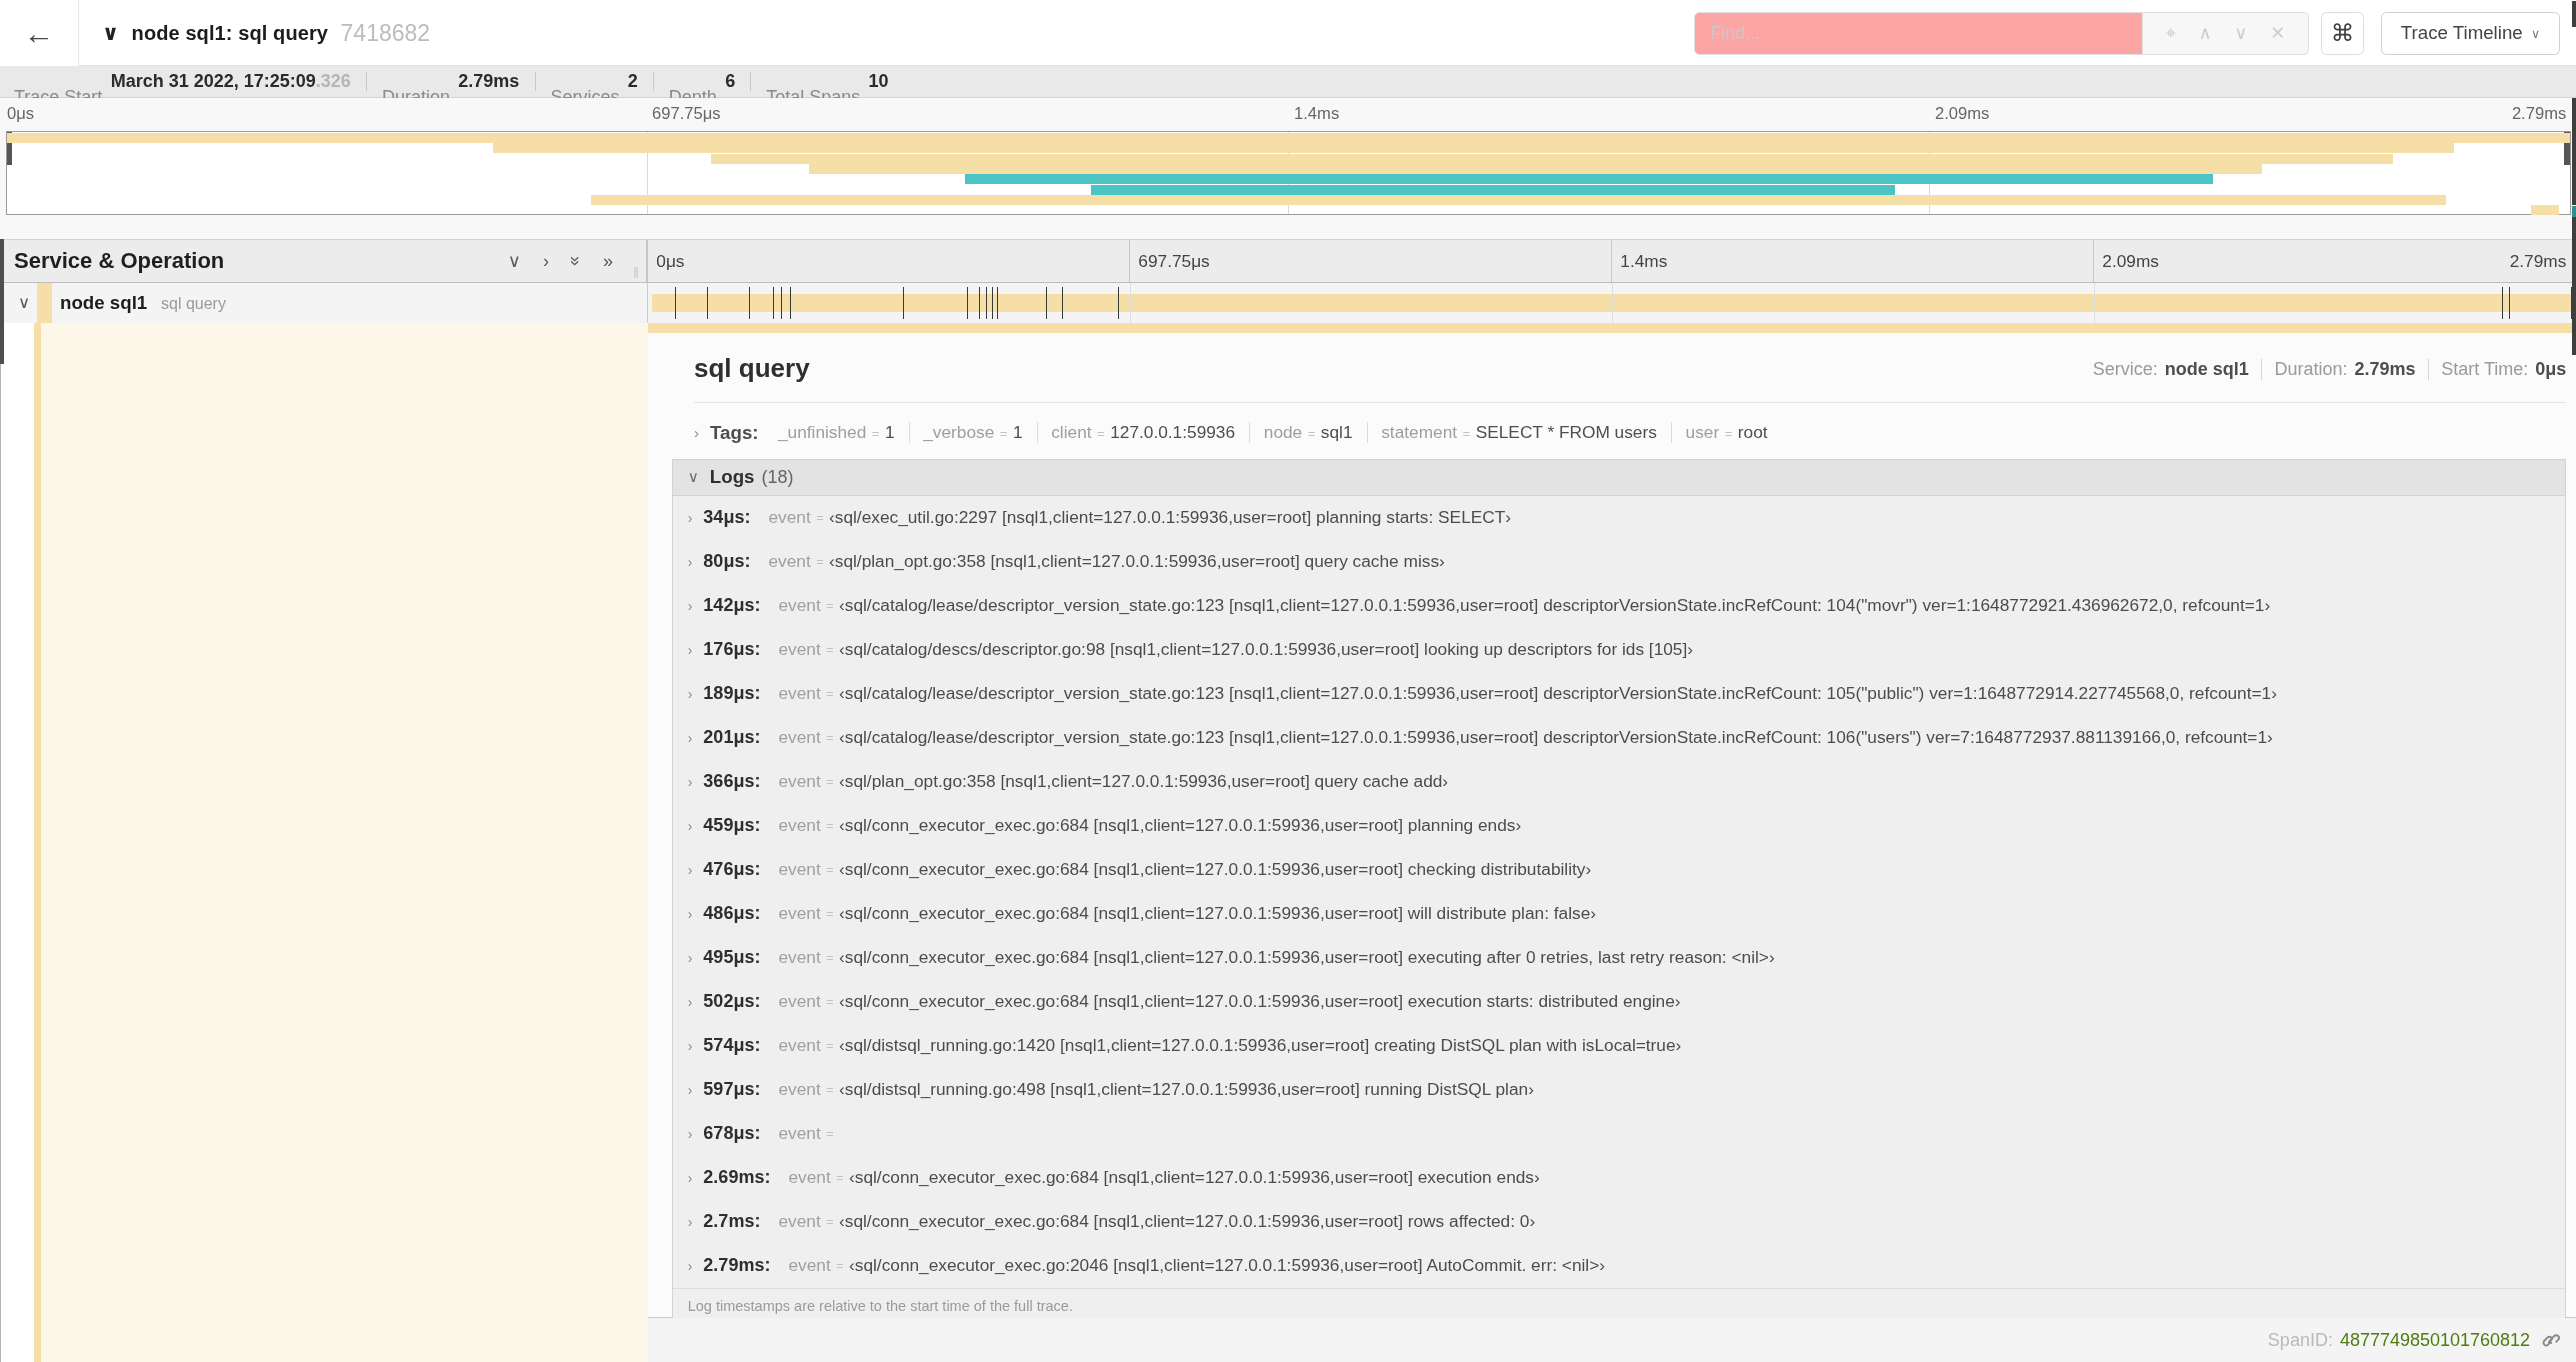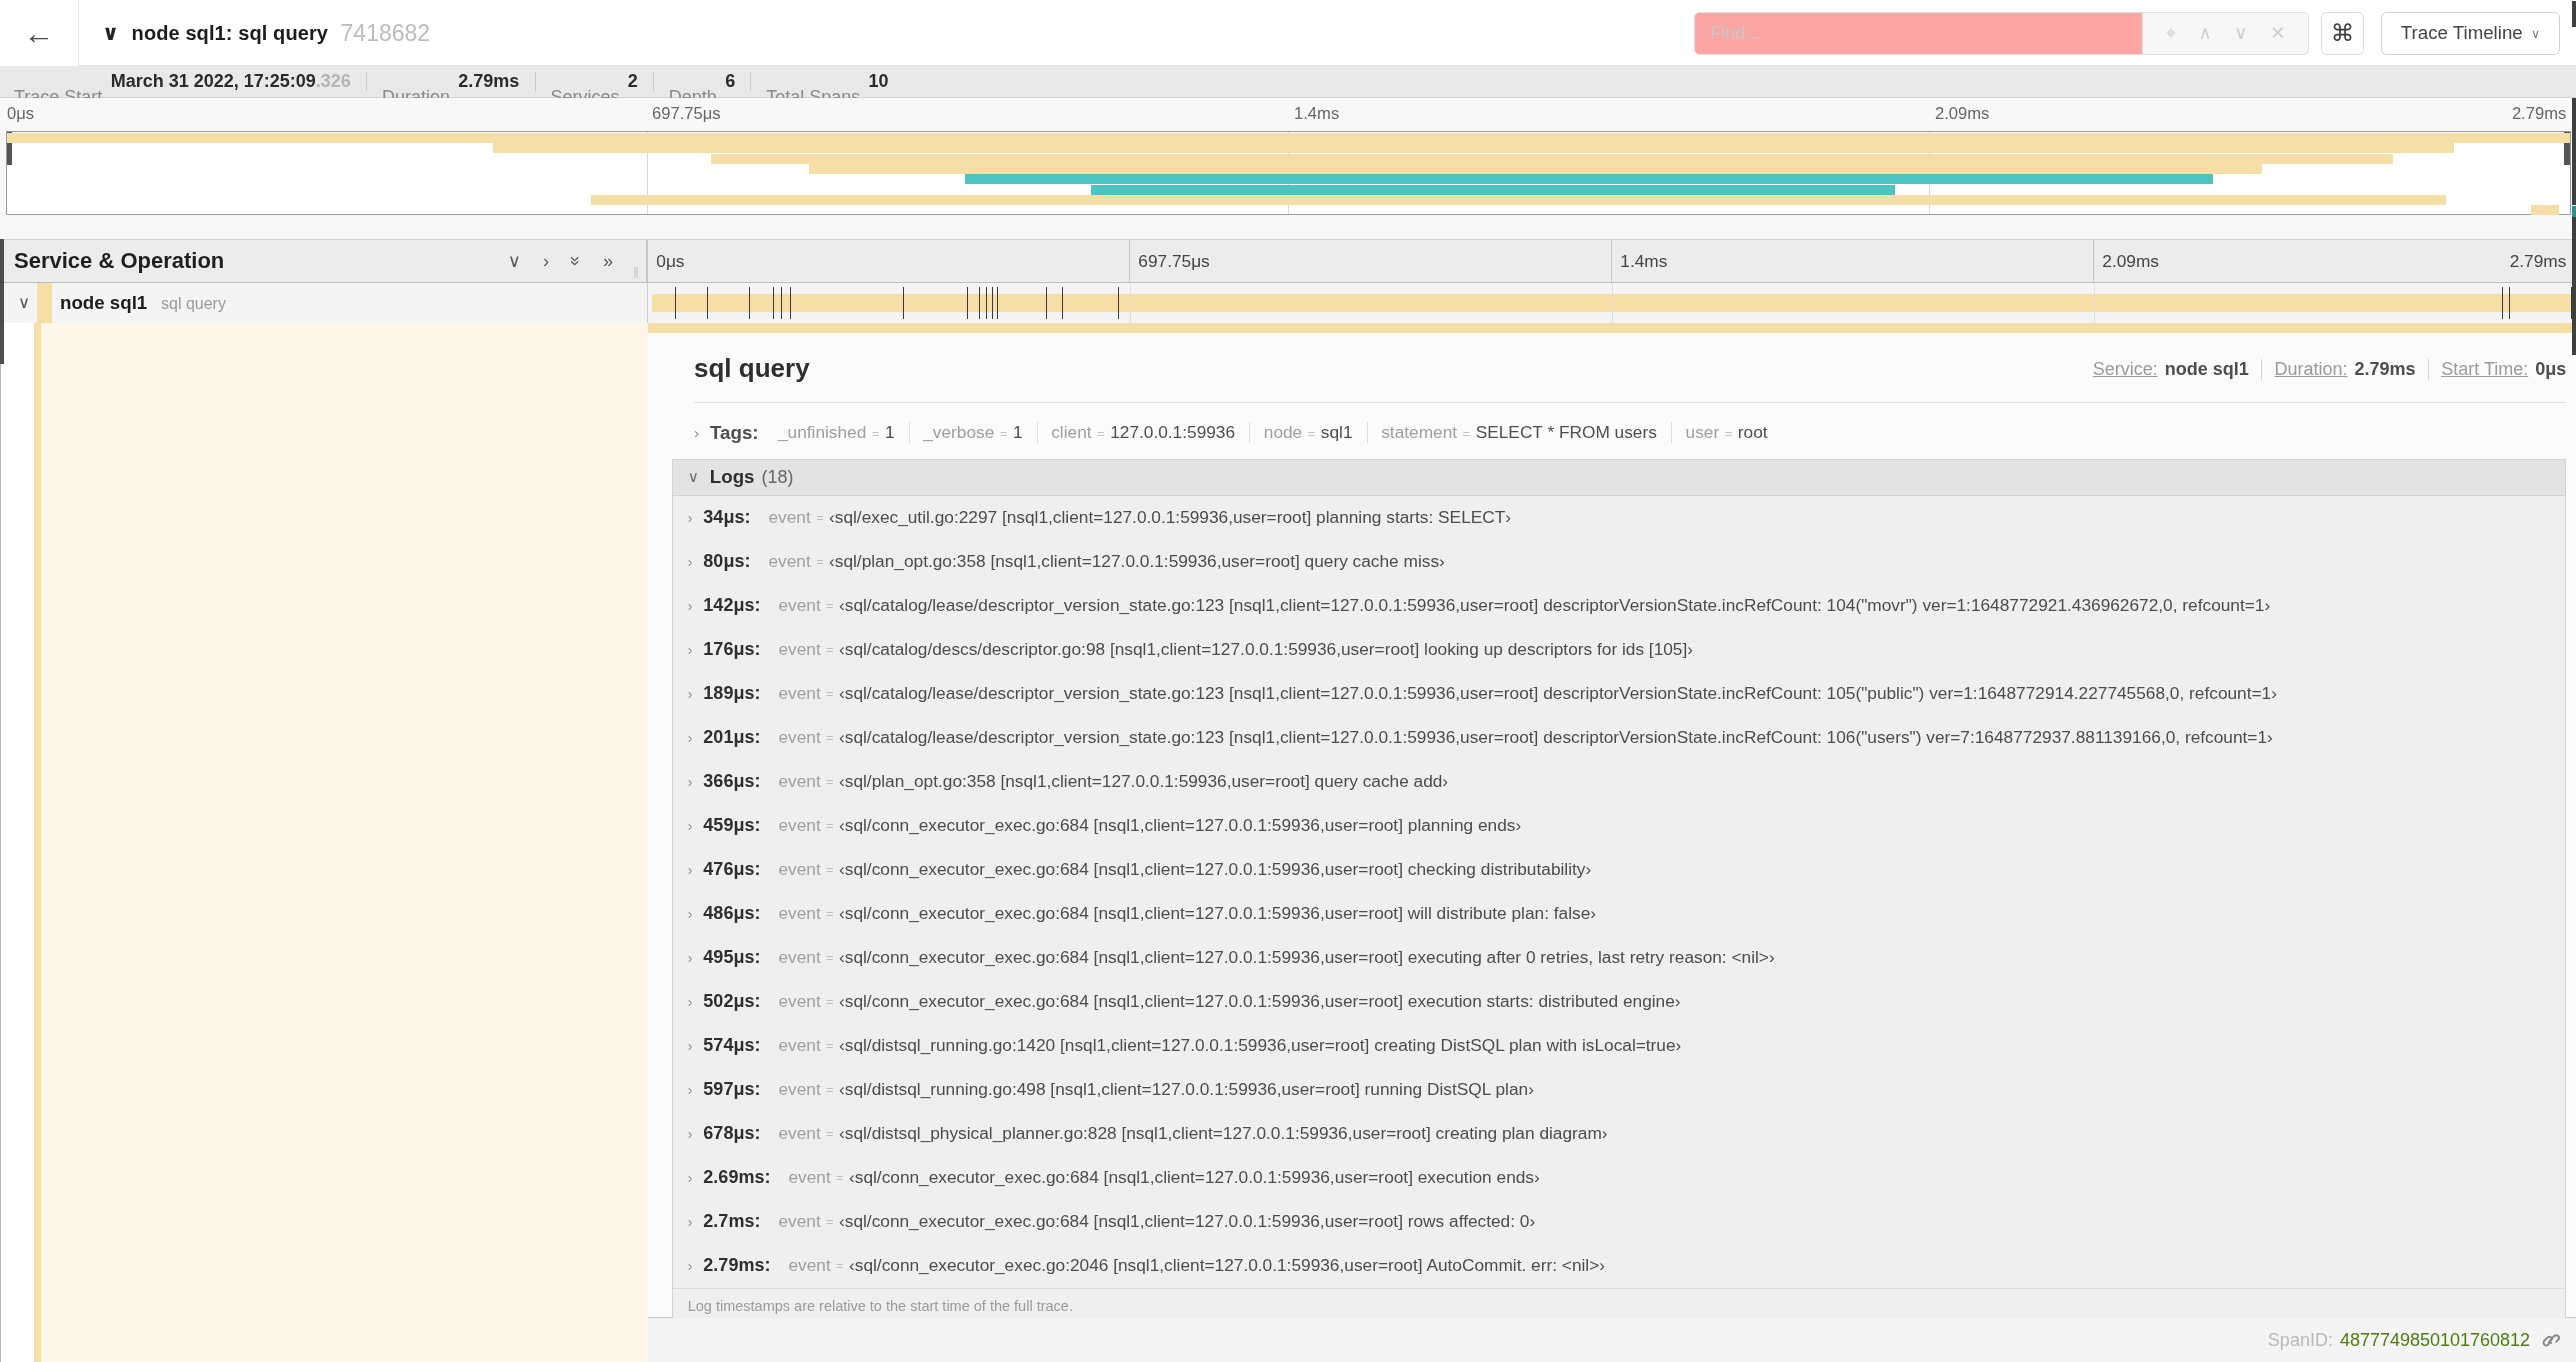--- a/index.html
+++ b/index.html
@@ -68,21 +68,21 @@
   .detail { position:absolute; left:0; top:323px; width:2576px; height:1040px; }
   .detail-gutter { position:absolute; left:0; top:0; width:647px; height:100%; background:#fff; border-right:0.7px solid #d8d8d8; }
   .detail-accent { position:absolute; left:34px; top:0; width:7px; height:100%; }
   .detail-cream { position:absolute; left:41px; top:0; width:607px; height:100%; }
   .detail-right { position:absolute; left:648px; top:0; right:0; height:100%; background:#f4f4f4; }
   .detail-stripe { position:absolute; left:0; top:0; width:100%; height:9.7px; }
   .detail-content { position:absolute; left:0; top:9.7px; width:100%; height:985px; background:#fbfbfb; border-bottom:0.7px solid #c9c9c9; }
   .detail-titlebar { position:absolute; left:46px; right:9.7px; top:15.2px; height:43px; }
   .detail-title { position:absolute; left:0; top:5.5px; font-size:26px; font-weight:bold; color:#2f2f2f; }
   .detail-meta { position:absolute; right:0; top:0; height:43px; display:flex; align-items:center; font-size:18px; }
-  .meta-label { color:#9a9a9a; margin-right:7px;text-decoration:underline; }
+  .meta-label { color:#9a9a9a; margin-right:7px; }
   .meta-value { color:#4e4e4e; font-weight:bold; }
   .meta-sep { width:0.7px; height:21px; background:#d5d5d5; margin:0 12.5px; }
   .detail-hr { position:absolute; left:46px; right:9.7px; top:69px; height:1.4px; background:#e2e2e2; }
   .tags-row { position:absolute; left:46px; top:82px; right:9.7px; height:36px; display:flex; align-items:center; font-size:17.3px; }
   .tags-chevron { color:#8a8a8a; font-size:15.2px; margin-right:11px; cursor:pointer; }
   .tags-title { font-weight:bold; color:#4e4e4e; font-size:18.7px; margin-right:19.4px; }
   .tag-key { color:#9e9e9e; }
   .tag-eq { color:#c2c2c2; font-size:13px; margin:0 5.5px; }
   .tag-value { color:#4e4e4e; }
   .tag-sep { width:0.7px; height:21px; background:#dcdcdc; margin:0 14px; }
@@ -379,21 +379,20 @@
                 <span class="log-time">597μs:</span>
                 <span class="log-key">event</span>
                 <span class="log-eq">=</span>
                 <span class="log-value">‹sql/distsql_running.go:498 [nsql1,client=127.0.0.1:59936,user=root] running DistSQL plan›</span>
               </div>
               <div class="log-row">
                 <span class="log-chevron">›</span>
                 <span class="log-time">678μs:</span>
                 <span class="log-key">event</span>
                 <span class="log-eq">=</span>
-                <span class="log-value">‹sql/distsql_physical_planner.go:828 [nsql1,client=127.0.0.1:59936,user=root] creating plan diagram›</span>
               </div>
               <div class="log-row">
                 <span class="log-chevron">›</span>
                 <span class="log-time">2.69ms:</span>
                 <span class="log-key">event</span>
                 <span class="log-eq">=</span>
                 <span class="log-value">‹sql/conn_executor_exec.go:684 [nsql1,client=127.0.0.1:59936,user=root] execution ends›</span>
               </div>
               <div class="log-row">
                 <span class="log-chevron">›</span>

